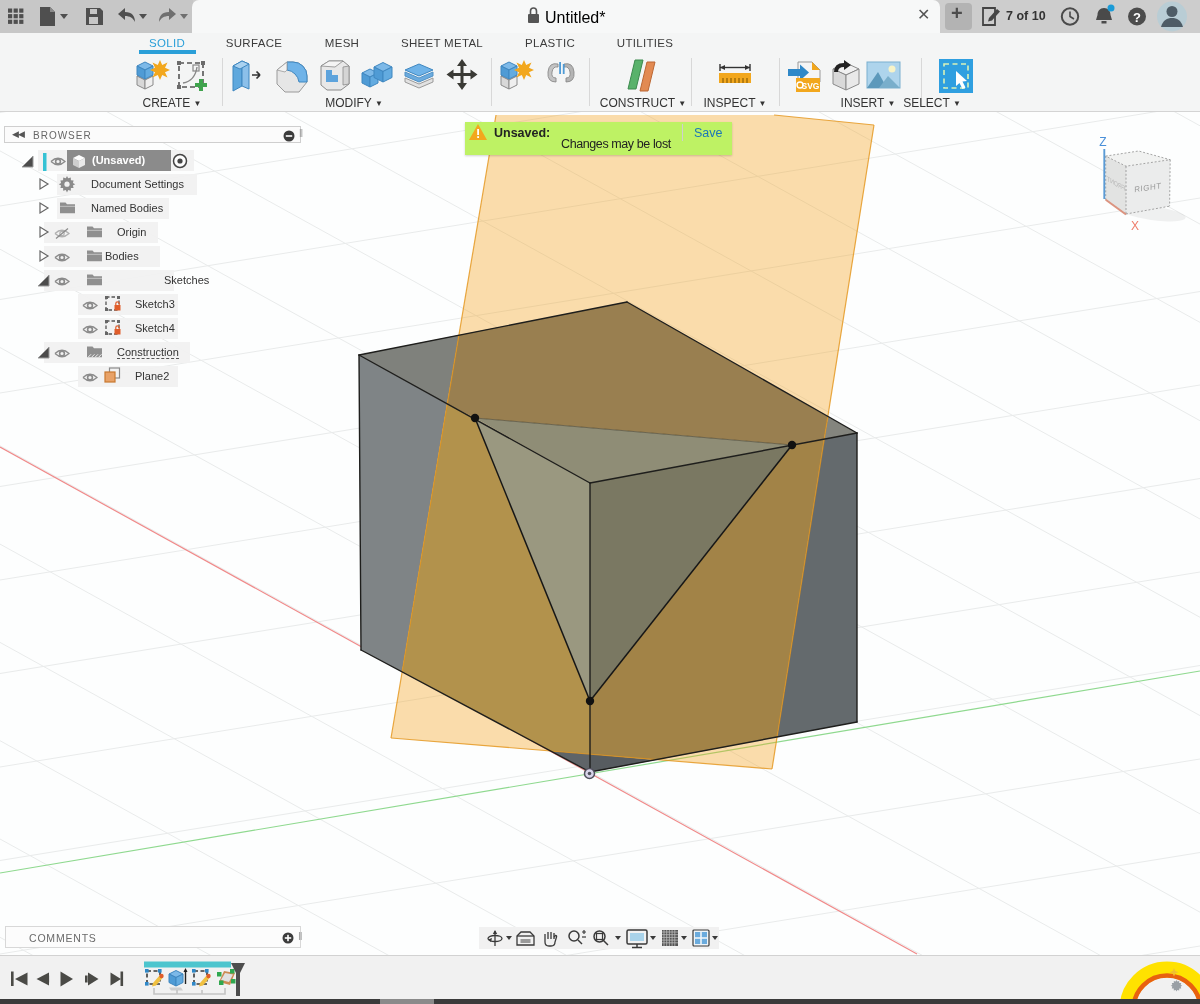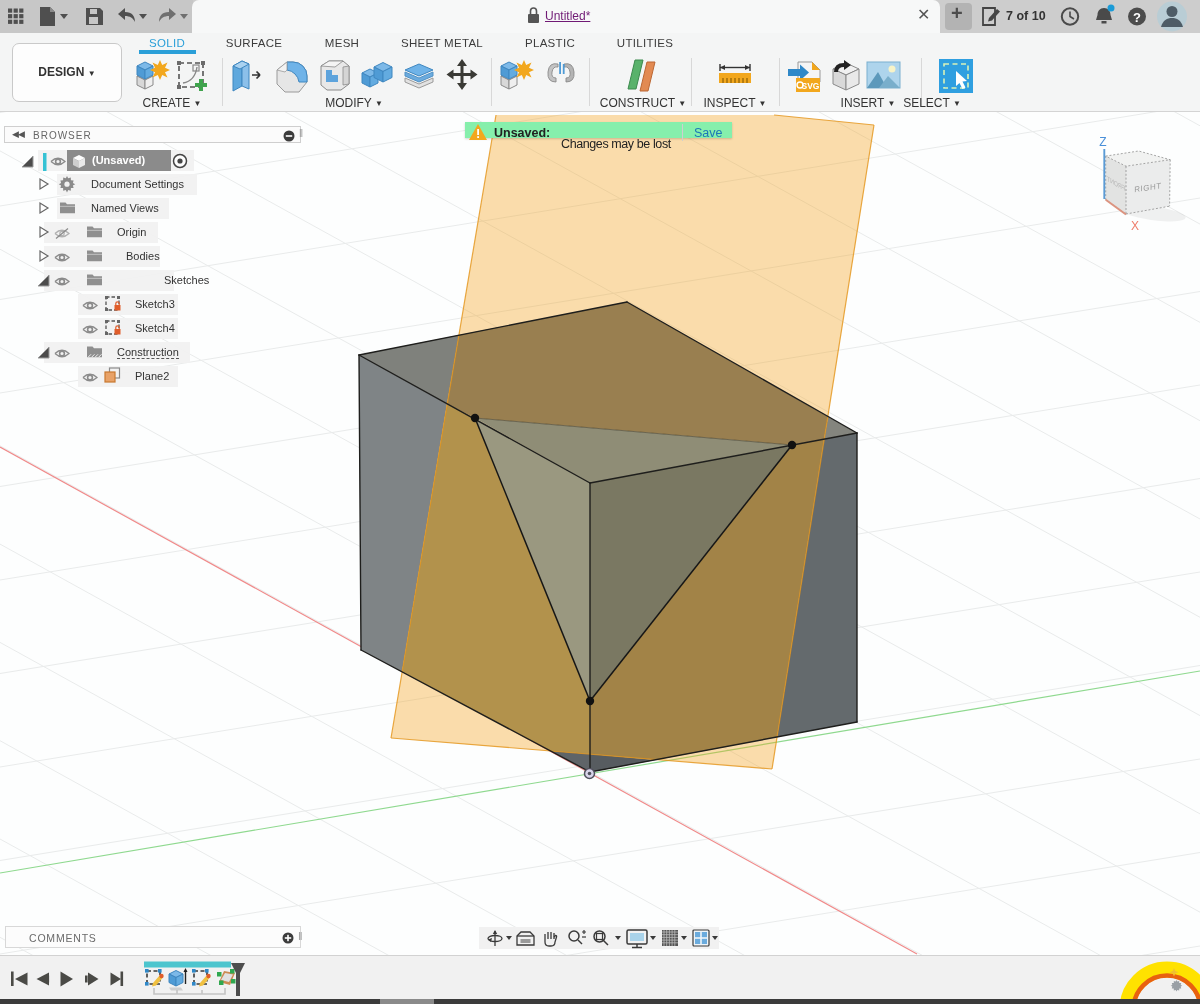--- a/index.html
+++ b/index.html
@@ -3,21 +3,21 @@
 <meta charset="utf-8">
 <style>
   * { margin:0; padding:0; box-sizing:border-box; }
   html,body { width:1200px; height:1004px; overflow:hidden; font-family:"Liberation Sans", sans-serif; background:#fdfdfd; }
   .abs { position:absolute; }
   #page { position:relative; width:1200px; height:1004px; }
   
   #topbar { position:absolute; left:0; top:0; width:1200px; height:33px; background:#cdcdcd; }
   #topbar-left { position:absolute; left:0; top:0; width:193px; height:33px; background:#c7c7c7; }
   #doctab { position:absolute; left:192px; top:0; width:748px; height:33px; background:#f7f8f8; border-radius:7px 7px 0 0; }
-  .tbtxt { font-size:12px; color:#701a75;text-decoration:underline; }
+  .tbtxt { font-size:16px; color:#000000; }
   
   #ribbon { position:absolute; left:0; top:33px; width:1200px; height:79px; background:#f4f5f5; border-bottom:1px solid #d4d4d4; }
   .rtab { position:absolute; top:4px; font-size:11.5px; color:#3c3c3c; letter-spacing:0.3px; white-space:nowrap; transform:translateX(-50%); }
   .rlabel { position:absolute; top:63px; font-size:12px; color:#333; white-space:nowrap; transform:translateX(-50%); }
   .rlabel .dd { font-size:8px; vertical-align:1px; color:#333; }
   .rsep { position:absolute; top:25px; width:1px; height:48px; background:#d8d8d8; }
   #designbox { position:absolute; left:12px; top:10px; width:110px; height:59px; background:#fdfdfd; border:1px solid #c9c9c9; border-radius:7px; text-align:center; line-height:57px; font-size:12px; color:#333; font-weight:bold; }
   
   .brow { position:absolute; height:21px; background:rgba(241,241,241,0.93); }
   .btext { position:absolute; top:4px; font-size:11px; color:#333; white-space:nowrap; }
@@ -186,21 +186,20 @@
   </div>
 
   <div id="ribbon">
     <div class="rtab" style="left:167px; color:#2a9fd8;">SOLID</div>
     <div class="rtab" style="left:254px;">SURFACE</div>
     <div class="rtab" style="left:342px;">MESH</div>
     <div class="rtab" style="left:442px;">SHEET METAL</div>
     <div class="rtab" style="left:550px;">PLASTIC</div>
     <div class="rtab" style="left:645px;">UTILITIES</div>
     <div class="abs" style="left:139px; top:17px; width:57px; height:4px; background:#2a9fd8;"></div>
-    <div id="designbox">DESIGN <span style="font-size:8px;">▼</span></div>
     <div class="rsep" style="left:222px;"></div>
     <div class="rsep" style="left:491px;"></div>
     <div class="rsep" style="left:589px;"></div>
     <div class="rsep" style="left:691px;"></div>
     <div class="rsep" style="left:779px;"></div>
     <div class="rsep" style="left:921px;"></div>
     <div class="rlabel" style="left:172px;">CREATE <span class="dd">▼</span></div>
     <div class="rlabel" style="left:354px;">MODIFY <span class="dd">▼</span></div>
     <div class="rlabel" style="left:540px;margin-top:28px;">ASSEMBLE <span class="dd">▼</span></div>
     <div class="rlabel" style="left:643px;">CONSTRUCT <span class="dd">▼</span></div>
@@ -363,21 +362,21 @@
       </svg>
       <span class="btext" style="left:91px; top:178px; ">Document Settings</span>
       <div class="brow" style="left:57px; top:198px; width:112px;"></div>
       <svg class="abs" style="left:20px; top:198px;" width="200" height="21">
         <polygon points="20,5 20,15 28,10" fill="#fdfdfd" stroke="#666" stroke-width="1.2"></polygon>
         <g transform="translate(40,3)">
           <path d="M0 1.5 h5.5 l1.5 1.8 h8 v9 h-15 z" fill="#8f8f8f"></path>
           <rect x="0" y="4.8" width="15" height="1.2" fill="#b9b9b9"></rect>
         </g>
       </svg>
-      <span class="btext" style="left:91px; top:202px; ">Named Views</span>
+      <span class="btext" style="left:91px; top:202px; ">Named Bodies</span>
       <div class="brow" style="left:44px; top:222px; width:114px;"></div>
       <svg class="abs" style="left:20px; top:222px;" width="200" height="21">
         <polygon points="20,5 20,15 28,10" fill="#fdfdfd" stroke="#666" stroke-width="1.2"></polygon>
         <g transform="translate(35,7)">
           <path d="M0 4.5 q7 -6.5 14 0 q-7 6.5 -14 0" fill="none" stroke="#b0b0b0" stroke-width="1.3"></path>
           <circle cx="7" cy="4.5" r="2.2" fill="none" stroke="#b0b0b0" stroke-width="1.2"></circle>
           <line x1="1" y1="9.5" x2="13" y2="-0.5" stroke="#8a8a8a" stroke-width="1.2"></line>
         </g>
         <g transform="translate(67,3)">
           <path d="M0 1.5 h5.5 l1.5 1.8 h8 v9 h-15 z" fill="#8f8f8f"></path>
@@ -390,21 +389,21 @@
         <polygon points="20,5 20,15 28,10" fill="#fdfdfd" stroke="#666" stroke-width="1.2"></polygon>
         <g transform="translate(35,7)">
           <path d="M0 4.5 q7 -6.5 14 0 q-7 6.5 -14 0" fill="none" stroke="#8b8b8b" stroke-width="1.3"></path>
           <circle cx="7" cy="4.5" r="2.4" fill="none" stroke="#8b8b8b" stroke-width="1.6"></circle>
         </g>
         <g transform="translate(67,3)">
           <path d="M0 1.5 h5.5 l1.5 1.8 h8 v9 h-15 z" fill="#8f8f8f"></path>
           <rect x="0" y="4.8" width="15" height="1.2" fill="#b9b9b9"></rect>
         </g>
       </svg>
-      <span class="btext" style="left:126px; top:250px; ">Bodies</span>
+      <span class="btext" style="left:105px; top:250px; ">Bodies</span>
       <div class="brow" style="left:44px; top:270px; width:130px;"></div>
       <svg class="abs" style="left:20px; top:270px;" width="200" height="21">
         <polygon points="18,16 29,16 29,5" fill="#4c4c4c" stroke="#9a9a9a" stroke-width="1"></polygon>
         <g transform="translate(35,7)">
           <path d="M0 4.5 q7 -6.5 14 0 q-7 6.5 -14 0" fill="none" stroke="#8b8b8b" stroke-width="1.3"></path>
           <circle cx="7" cy="4.5" r="2.4" fill="none" stroke="#8b8b8b" stroke-width="1.6"></circle>
         </g>
         <g transform="translate(67,3)">
           <path d="M0 1.5 h5.5 l1.5 1.8 h8 v9 h-15 z" fill="#8f8f8f"></path>
           <rect x="0" y="4.8" width="15" height="1.2" fill="#b9b9b9"></rect>
@@ -468,21 +467,21 @@
           <circle cx="7" cy="4.5" r="2.4" fill="none" stroke="#8b8b8b" stroke-width="1.6"></circle>
         </g>
         <g transform="translate(85,2)">
           <rect x="4.5" y="0" width="10" height="10" fill="none" stroke="#8a8a8a" stroke-width="1.2"></rect>
           <rect x="0" y="4" width="10" height="10" fill="#e8a268" stroke="#c87830" stroke-width="1.2"></rect>
         </g>
       </svg>
       <span class="btext" style="left:135px; top:370px; ">Plane2</span>
     </div>
 
-  <div class="abs" style="left:465px; top:122px; width:267px; height:16px; background:#86efac; box-shadow:0 1px 2px rgba(0,0,0,0.18);">
+  <div class="abs" style="left:465px; top:122px; width:267px; height:33px; background:#bef264; box-shadow:0 1px 2px rgba(0,0,0,0.18);">
     <svg class="abs" style="left:4px; top:1.5px;" width="18" height="16" viewBox="0 0 18 16">
       <polygon points="9,0 18,16 0,16" fill="#f2a71d"></polygon>
       <rect x="8.2" y="5" width="1.8" height="6" fill="#fff"></rect>
       <rect x="8.2" y="12.2" width="1.8" height="1.8" fill="#fff"></rect>
     </svg>
     <span class="abs" style="left:29px; top:4px; font-size:12.5px; font-weight:bold; color:#222;">Unsaved:</span>
     <span class="abs" style="left:96px; top:4px; font-size:12.5px; letter-spacing:-0.4px; color:#222;margin-top:11px;">Changes may be lost</span>
     <div class="abs" style="left:217px; top:2px; width:1px; height:17px; background:#cfcfcf;"></div>
     <span class="abs" style="left:229px; top:4px; font-size:12.5px; color:#1b76b8;">Save</span>
   </div>

